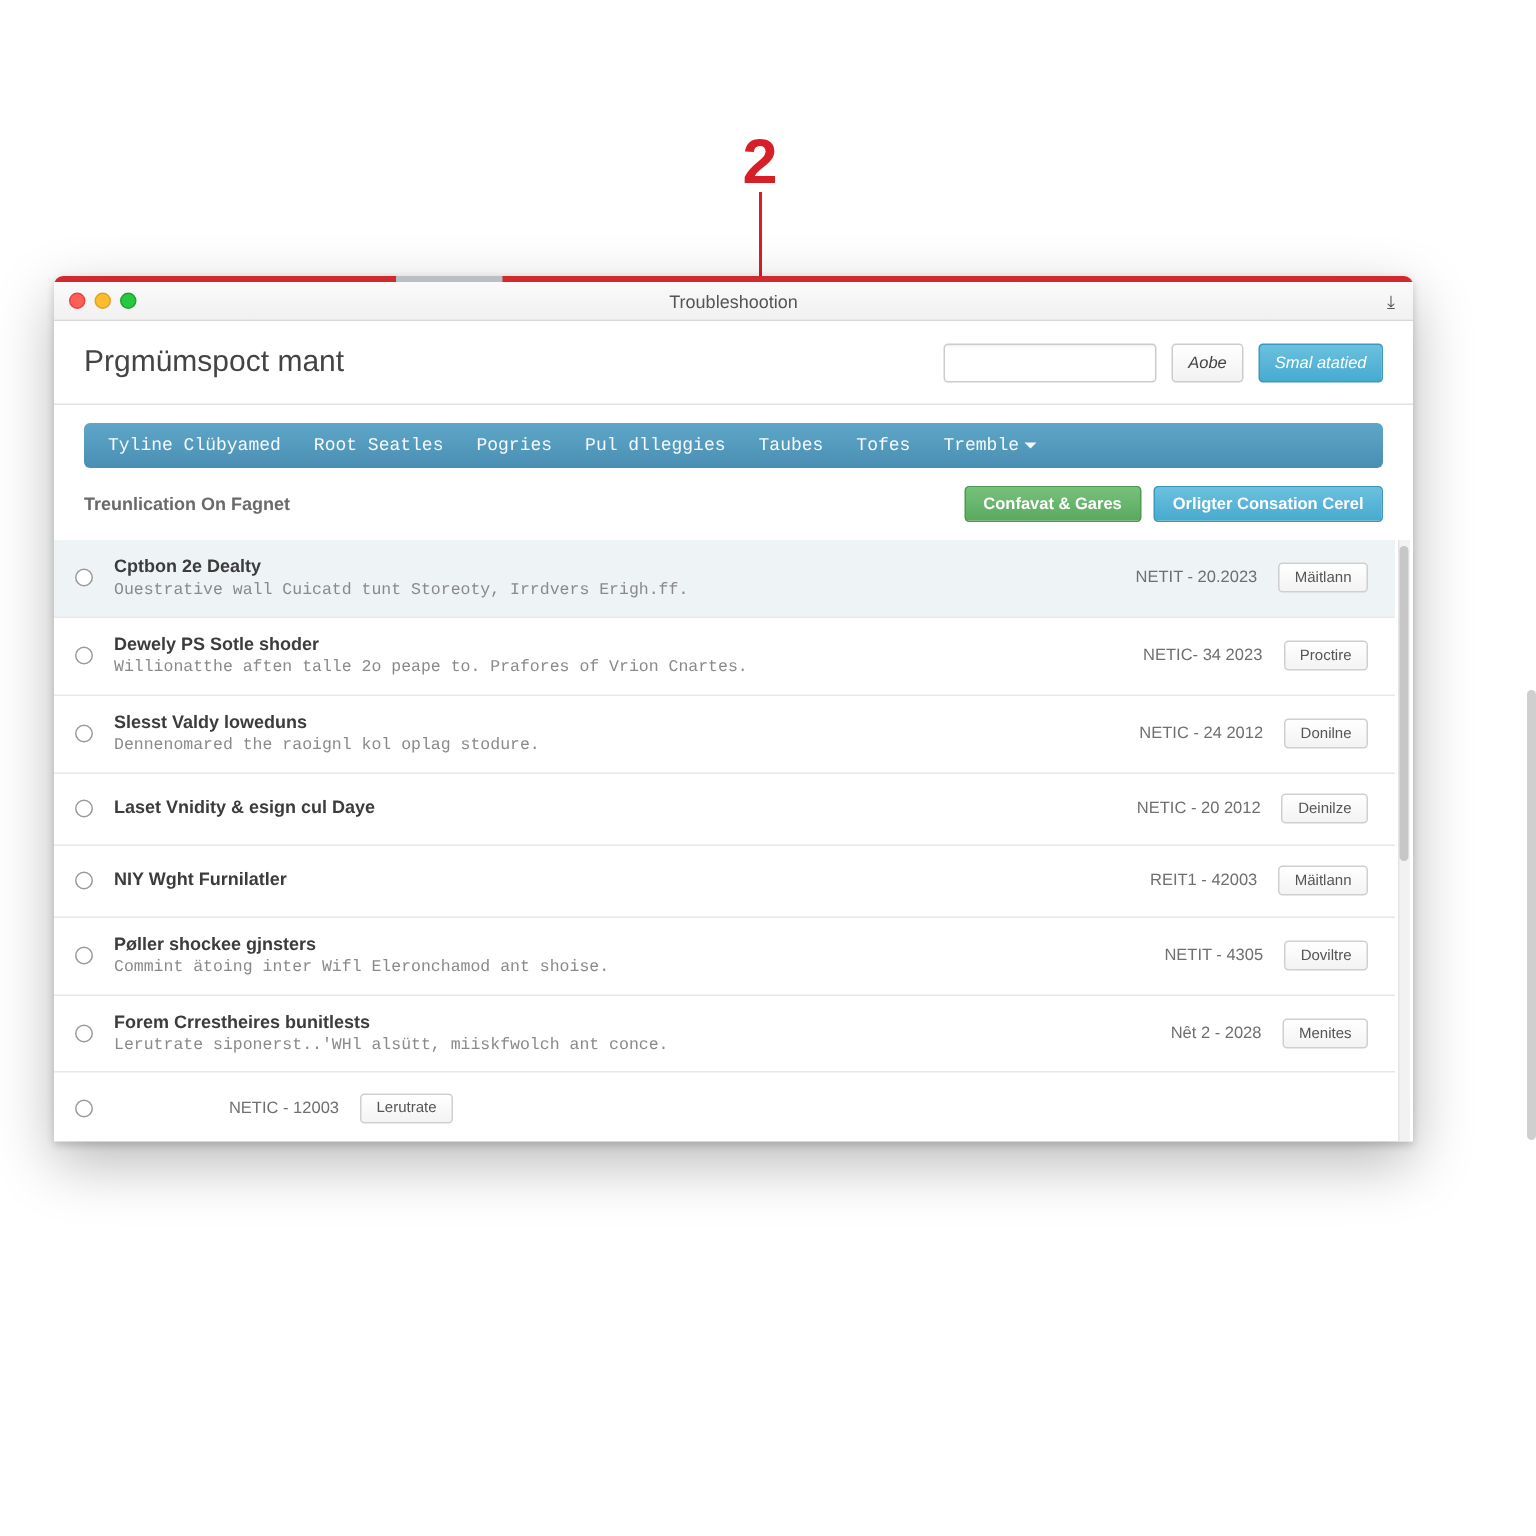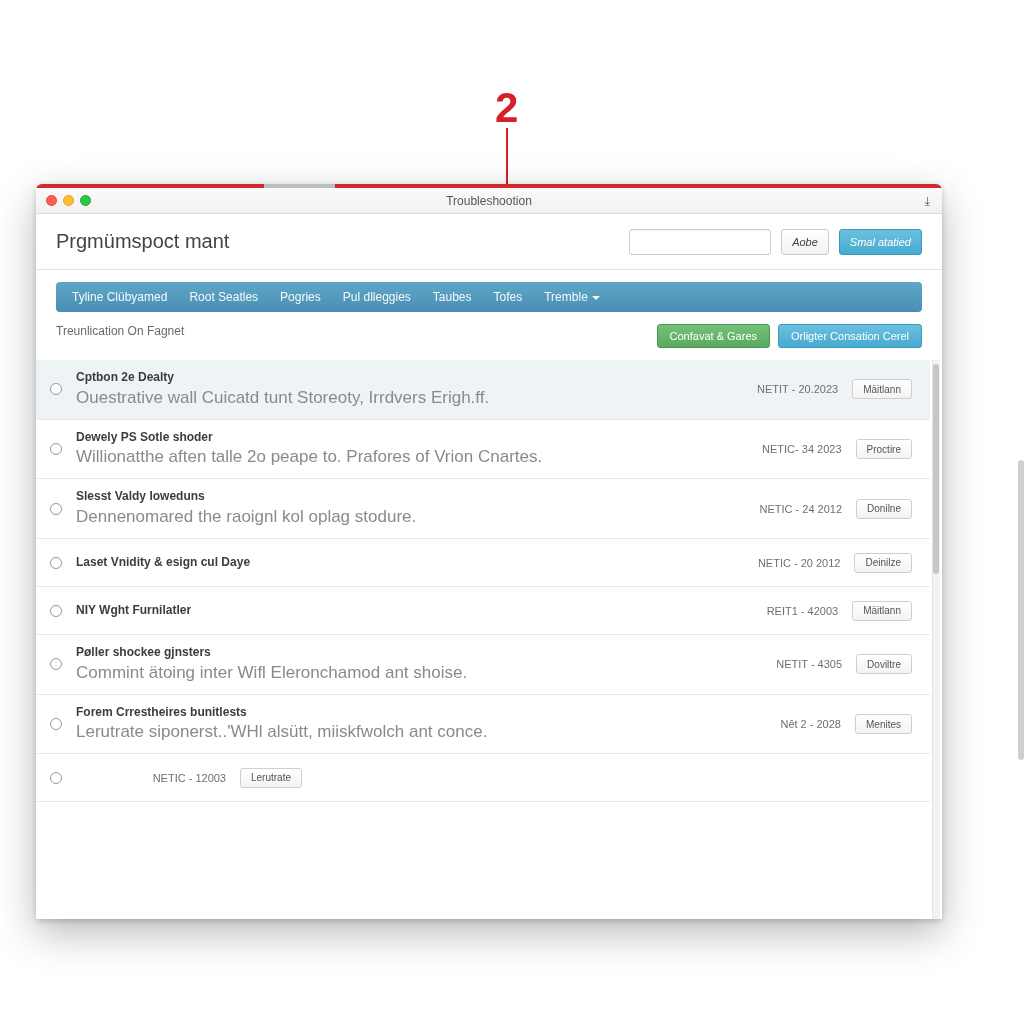--- a/index.html
+++ b/index.html
@@ -3,56 +3,56 @@
 <meta charset="utf-8">
 <style>
   * { box-sizing: border-box; margin: 0; padding: 0; }
   html, body { width: 1024px; height: 1024px; background: #fff; font-family: "Helvetica Neue", Arial, sans-serif; font-size: 13px; color: #333; -webkit-font-smoothing: antialiased; }
 
   
   .callout-number { position: absolute; left: 495px; top: 84px; font-size: 42px; font-weight: 600; color: #d61f26; }
   .callout-line   { position: absolute; left: 506px; top: 128px; width: 2px; height: 58px; background: #d61f26; }
 
   
-  .window { position: absolute; left: 36px; top: 184px; width: 906px; height: 735px; background: #fff; border-radius: 6px 6px 0 0; box-shadow: 0 14px 40px rgba(0,0,0,.28), 0 2px 6px rgba(0,0,0,.18); overflow: hidden; }
+  .window { position: absolute; left: 36px; top: 184px; width: 906px; height: 577px; background: #fff; border-radius: 6px 6px 0 0; box-shadow: 0 14px 40px rgba(0,0,0,.28), 0 2px 6px rgba(0,0,0,.18); overflow: hidden; }
   .window-redbar { height: 4px; background: #d02a2f; position: relative; }
   .window-redbar::after { content:""; position:absolute; left:228px; top:-1px; width:71px; height:6px; background:#b9bfc4; border-radius:2px; }
 
   .titlebar { height: 26px; background: linear-gradient(#fafafa,#f1f1f1); border-bottom: 1px solid #d9d9d9; position: relative; display:flex; align-items:center; }
   .traffic { position:absolute; left:10px; top:7px; display:flex; gap:6px; }
   .traffic span { width:11px; height:11px; border-radius:50%; display:block; }
   .tl-red{background:#ff5f57;border:1px solid #e24640;} .tl-yel{background:#ffbd2e;border:1px solid #e1a126;} .tl-grn{background:#28c940;border:1px solid #1fa531;}
   .title-text { margin:0 auto; font-size:12px; color:#555; }
   .title-icon { position:absolute; right:12px; top:6px; color:#555; font-size:12px; }
 
   .header { height: 56px; border-bottom:1px solid #e3e3e3; display:flex; align-items:center; padding:0 20px; gap:10px; }
   .page-title { font-size:20px; font-weight:400; color:#444; flex:0 0 auto;text-align:right; }
   .spacer { flex:1; }
   .search-box { width:142px; height:26px; border:1px solid #ccc; border-radius:3px; padding:0 6px; font-size:12px; box-shadow: inset 0 1px 1px rgba(0,0,0,.06); }
   .btn { height:26px; padding:0 10px; border:1px solid #ccc; border-radius:3px; background:linear-gradient(#fff,#f2f2f2); font-size:11px; color:#444; cursor:pointer; display:inline-flex; align-items:center;font-style:italic; }
   .btn-info { background:linear-gradient(#6cc0de,#46abd0); border-color:#3a99bc; color:#fff; }
 
-  .tabbar { margin:12px 20px 0; height:30px; background:linear-gradient(#5ea6c8,#4a8fb3); border-radius:4px; display:flex; align-items:center; padding:0 16px; gap:22px; color:#fff; font-size:12px; }
+  .tabbar { margin:12px 20px 0; height:30px; background:linear-gradient(#5ea6c8,#4a8fb3); border-radius:4px; display:flex; align-items:center; padding:0 16px; gap:22px; color:#fff; font-size:12px;font-family:Liberation Mono, monospace; }
   .tabbar > div { cursor:pointer; white-space:nowrap; opacity:.95; }
   .tabbar .caret::after { content:""; display:inline-block; margin-left:4px; border:4px solid transparent; border-top-color:#fff; vertical-align:middle; position:relative; top:2px; }
 
-  .subheader { display:flex; padding:12px 20px 10px; gap:8px; }
+  .subheader { display:flex; align-items:center; padding:12px 20px 10px; gap:8px;font-weight:bold; }
   .sub-title { font-size:12px; color:#6a6a6a; }
   .pill { height:24px; padding:0 12px; border-radius:3px; font-size:11px; color:#fff; display:inline-flex; align-items:center; cursor:pointer; }
   .pill-green { background:linear-gradient(#76c17a,#5aa95f); border:1px solid #4c9a51; }
   .pill-blue  { background:linear-gradient(#6cc0de,#46abd0); border:1px solid #3a99bc; }
 
   .list-wrap { position:absolute; left:0; right:0; top:176px; bottom:0; overflow:hidden; }
   .scrollpane { position:absolute; left:0; right:12px; top:0; bottom:0; overflow:hidden; }
   .row { display:flex; align-items:center; padding:10px 18px 10px 14px; border-bottom:1px solid #e8e8e8; min-height:48px; gap:14px; }
   .row.alt { background:#eef3f6; }
   .radio { width:12px; height:12px; border:1px solid #9a9a9a; border-radius:50%; flex:0 0 auto; background:#fff; cursor:pointer; }
   .row-main { flex:1; min-width:0; }
   .row-title { font-size:12px; font-weight:700; color:#3c3c3c; line-height:1.3; }
-  .row-sub   { font-size:17px; color:#8a8a8a; line-height:1.3; margin-top:1px; }
+  .row-sub   { font-size:11px; color:#8a8a8a; line-height:1.3; margin-top:1px;font-family:Liberation Mono, monospace; }
   .row-date  { width:110px; font-size:11px; color:#6f6f6f; text-align:right; flex:0 0 auto;margin-left:40px; }
   .row-btn   { flex:0 0 auto; }
   .mini { height:20px; padding:0 10px; font-size:10px; border:1px solid #cfcfcf; background:linear-gradient(#fff,#f3f3f3); border-radius:3px; color:#555; cursor:pointer; display:inline-flex; align-items:center; }
 
   .vscroll { position:absolute; right:2px; top:0; bottom:0; width:8px; background:#f2f2f2; border-left:1px solid #e4e4e4; }
   .vthumb  { position:absolute; right:1px; top:4px; width:6px; height:210px; background:#c7c7c7; border-radius:3px; }
 
   
   .outer-thumb { position:absolute; right:0; top:460px; width:6px; height:300px; background:#cfcfcf; border-radius:3px; }
 </style>

